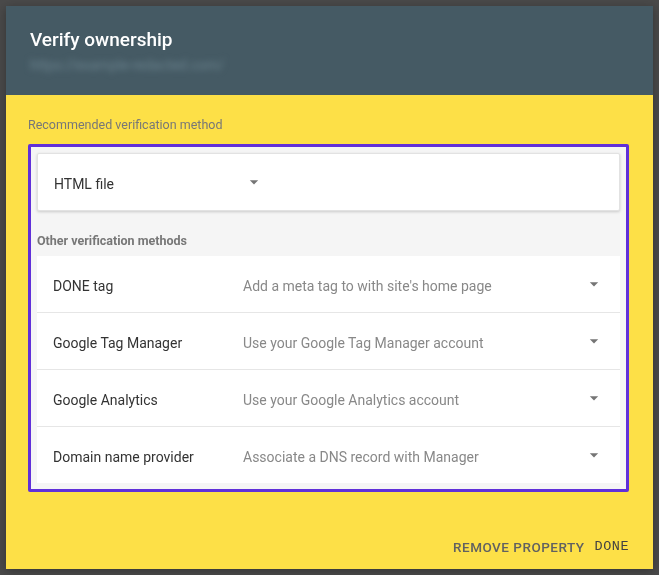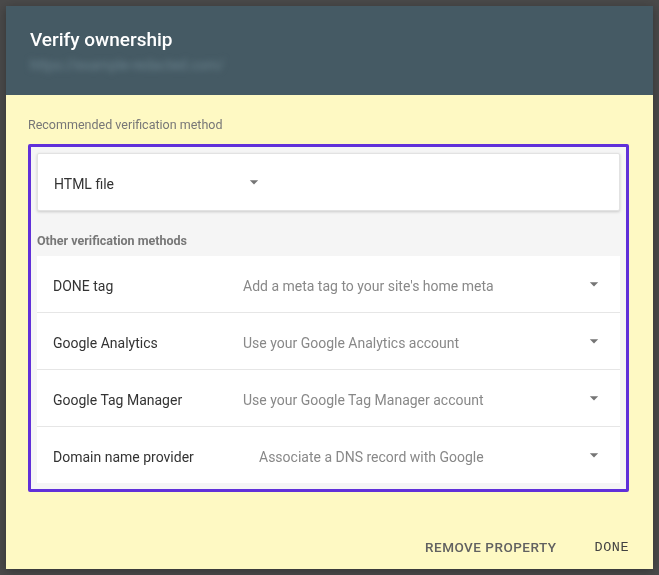--- a/index.html
+++ b/index.html
@@ -4,21 +4,21 @@
   <style>
     * { box-sizing: border-box; margin: 0; padding: 0; }
     body {
       font-family: Roboto, "Helvetica Neue", Arial, sans-serif;
       background: #4a4a4a;
       width: 659px;
       height: 575px;
       padding: 6px;
     }
     .dialog {
-      background: #fef9c3;
+      background: #fde047;
       width: 100%;
       height: 100%;
       display: flex;
       flex-direction: column;
       box-shadow: 0 2px 10px rgba(0,0,0,0.3);
     }
     .header {
       background: #455a64;
       padding: 22px 24px;
       color: #fff;
@@ -69,21 +69,20 @@
       cursor: pointer;
     }
     .method-row.recommended {
       box-shadow: 0 1px 3px rgba(0,0,0,0.18);
       border: 1px solid #e2e2e2;
       border-radius: 2px;
       border-bottom: 1px solid #e2e2e2;
     }
     .method-row:last-child {
        border-bottom: none;
-       gap: 16px;
     }
     .method-title {
       width: 190px;
       font-size: 14px;
       color: #333;
       font-weight: 400;
       flex-shrink: 0;
     }
     .method-desc {
       flex: 1;
@@ -92,23 +91,23 @@
     }
     .chevron {
       width: 20px;
       height: 20px;
       color: #757575;
       flex-shrink: 0;
     }
     .footer {
       display: flex;
       justify-content: flex-end;
-      align-items: flex-end;
+      align-items: flex-start;
       padding: 14px 24px;
-      gap: 38px;
+      gap: 10px;
     }
     .footer-btn {
       font-size: 13.5px;
       font-weight: 500;
       color: #616161;
       letter-spacing: 0.5px;
       cursor: pointer;
       text-transform: uppercase;
     }
     .footer-btn.primary {
@@ -136,42 +135,42 @@
         <svg class="chevron" viewBox="0 0 24 24">
             <path fill="currentColor" d="M7 10l5 5 5-5z"></path>
           </svg>
       </div>
 
       <div class="section-label other">Other verification methods</div>
 
       <div class="method-list">
         <div class="method-row">
           <div class="method-title">DONE tag</div>
-          <div class="method-desc">Add a meta tag to your site's home meta</div>
+          <div class="method-desc">Add a meta tag to with site's home page</div>
+          <svg class="chevron" viewBox="0 0 24 24">
+              <path fill="currentColor" d="M7 10l5 5 5-5z"></path>
+            </svg>
+        </div>
+        <div class="method-row">
+          <div class="method-title">Google Tag Manager</div>
+          <div class="method-desc">Use your Google Tag Manager account</div>
           <svg class="chevron" viewBox="0 0 24 24">
               <path fill="currentColor" d="M7 10l5 5 5-5z"></path>
             </svg>
         </div>
         <div class="method-row">
           <div class="method-title">Google Analytics</div>
           <div class="method-desc">Use your Google Analytics account</div>
           <svg class="chevron" viewBox="0 0 24 24">
               <path fill="currentColor" d="M7 10l5 5 5-5z"></path>
             </svg>
         </div>
         <div class="method-row">
-          <div class="method-title">Google Tag Manager</div>
-          <div class="method-desc">Use your Google Tag Manager account</div>
-          <svg class="chevron" viewBox="0 0 24 24">
-              <path fill="currentColor" d="M7 10l5 5 5-5z"></path>
-            </svg>
-        </div>
-        <div class="method-row">
           <div class="method-title">Domain name provider</div>
-          <div class="method-desc">Associate a DNS record with Google</div>
+          <div class="method-desc">Associate a DNS record with Manager</div>
           <svg class="chevron" viewBox="0 0 24 24">
               <path fill="currentColor" d="M7 10l5 5 5-5z"></path>
             </svg>
         </div>
       </div>
     </div>
   </div>
 
   <div class="footer">
     <div class="footer-btn">REMOVE PROPERTY</div>

